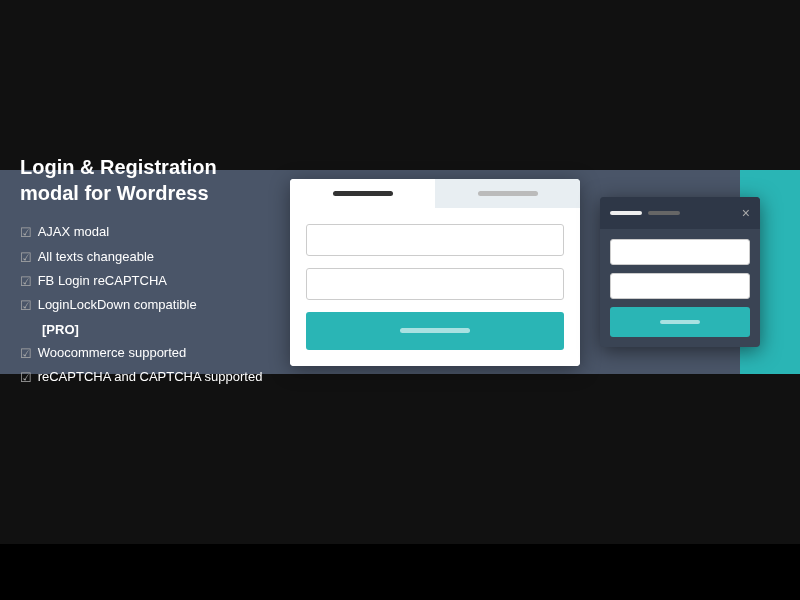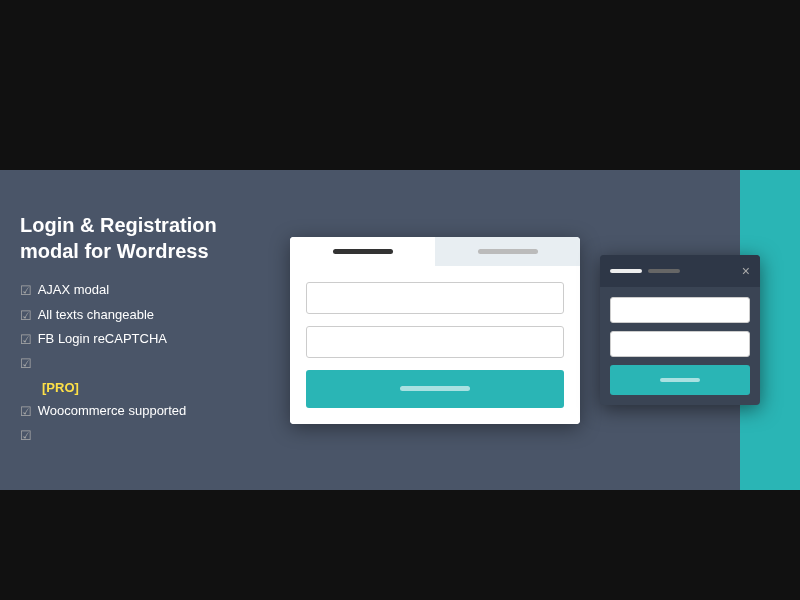--- a/index.html
+++ b/index.html
@@ -13,21 +13,21 @@
     }
 
     .bg-top {
       width: 100%;
       height: 170px;
       background: #111;
     }
 
     .main-section {
       width: 100%;
-      height: 320px;
+      height: 204px;
       background: #4a5568;
       display: flex;
       align-items: center;
       padding: 0 20px;
       position: relative;
     }
 
     
     .teal-accent {
       position: absolute;
@@ -72,21 +72,21 @@
     }
 
     .feature-list li .check {
       color: #aaa;
       font-size: 13px;
       flex-shrink: 0;
       margin-top: 1px;
     }
 
     .pro-badge {
-      color: #fde047;
+      color: #ffffff;
       font-weight: bold;
       font-size: 13px;
       margin-left: 22px;
     }
 
     
     .modal-large {
       width: 290px;
       background: #fff;
       border-radius: 4px;
@@ -249,30 +249,32 @@
       <li>
         <span class="check">☑</span>
         <span>All texts changeable</span>
       </li>
       <li>
         <span class="check">☑</span>
         <span>FB Login reCAPTCHA</span>
       </li>
       <li>
         <span class="check">☑</span>
+        <span>LoginLockDown compatible</span>
       </li>
       <li>
         <span class="pro-badge">[PRO]</span>
       </li>
       <li>
         <span class="check">☑</span>
         <span>Woocommerce supported</span>
       </li>
       <li>
         <span class="check">☑</span>
+        <span>reCAPTCHA and CAPTCHA supported</span>
       </li>
     </ul>
   </div>
 
   <div class="modal-large">
     <div class="modal-tabs">
       <div class="tab active">
         <div class="tab-bar"></div>
       </div>
       <div class="tab">

